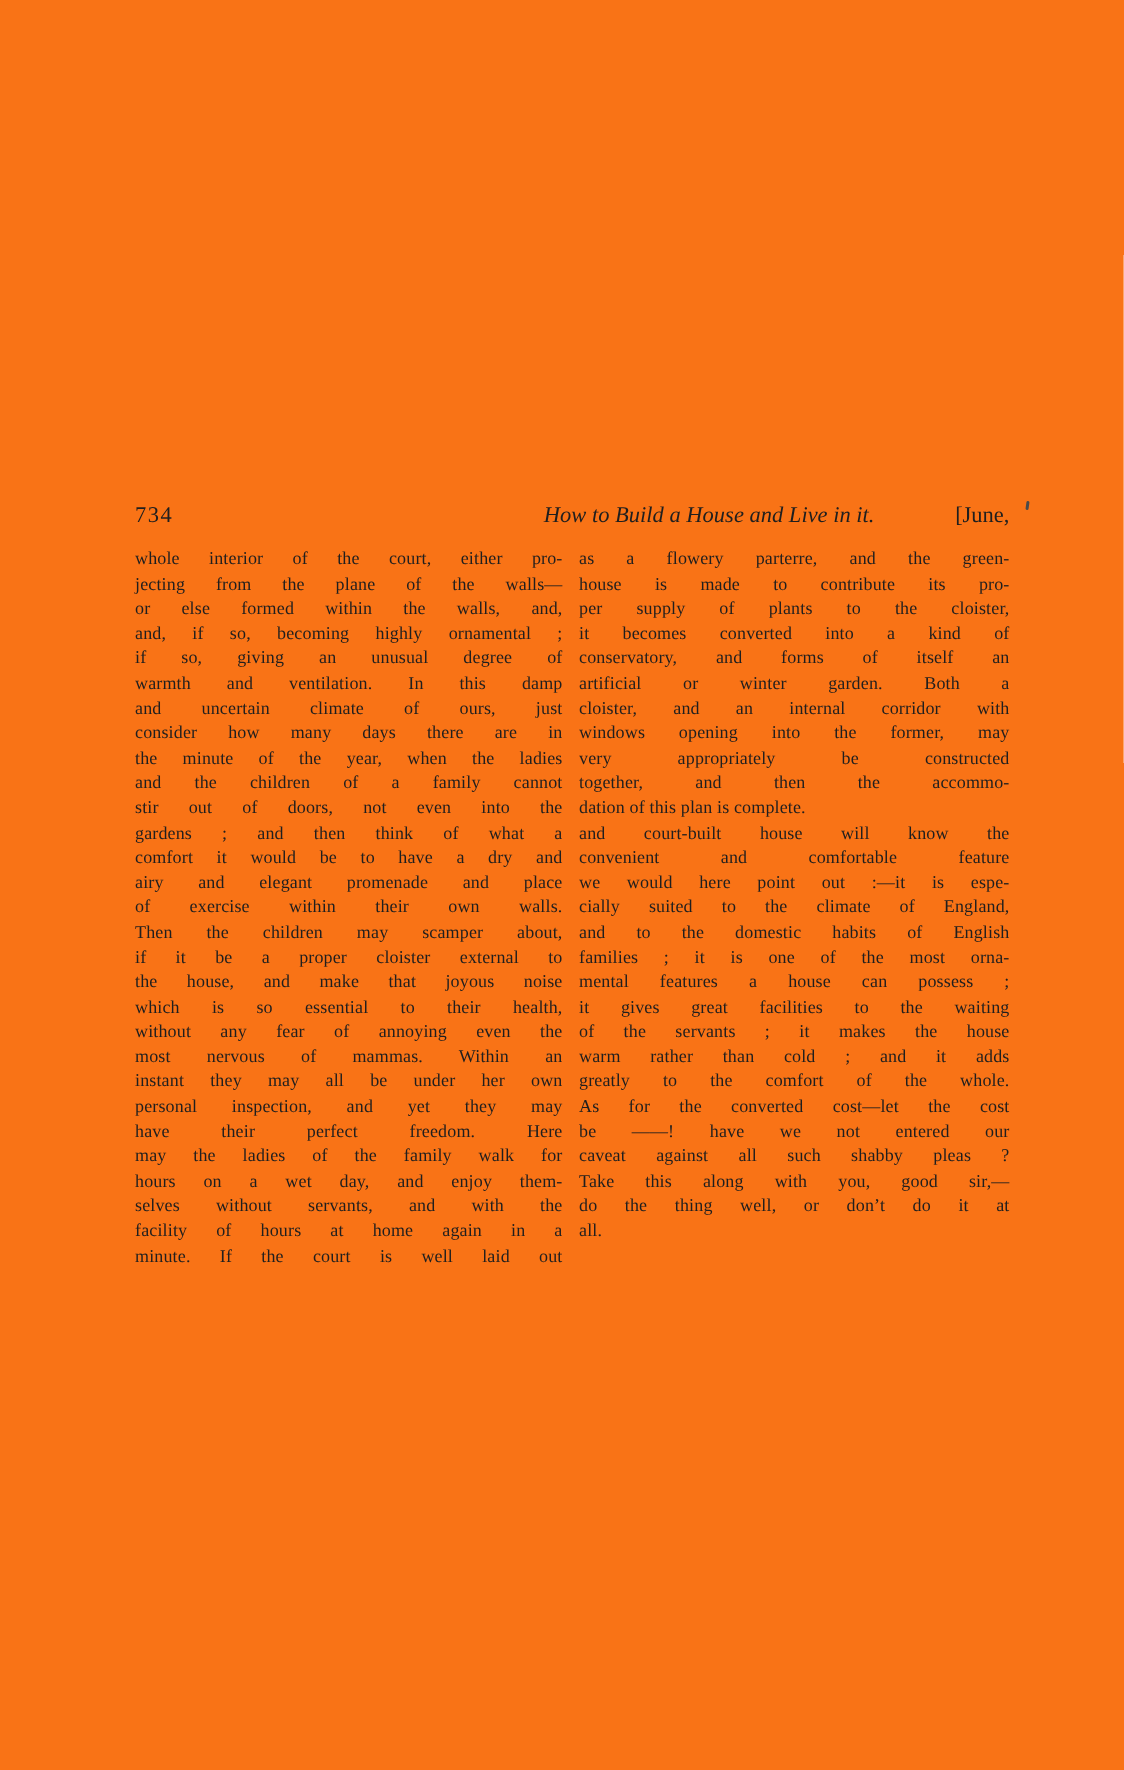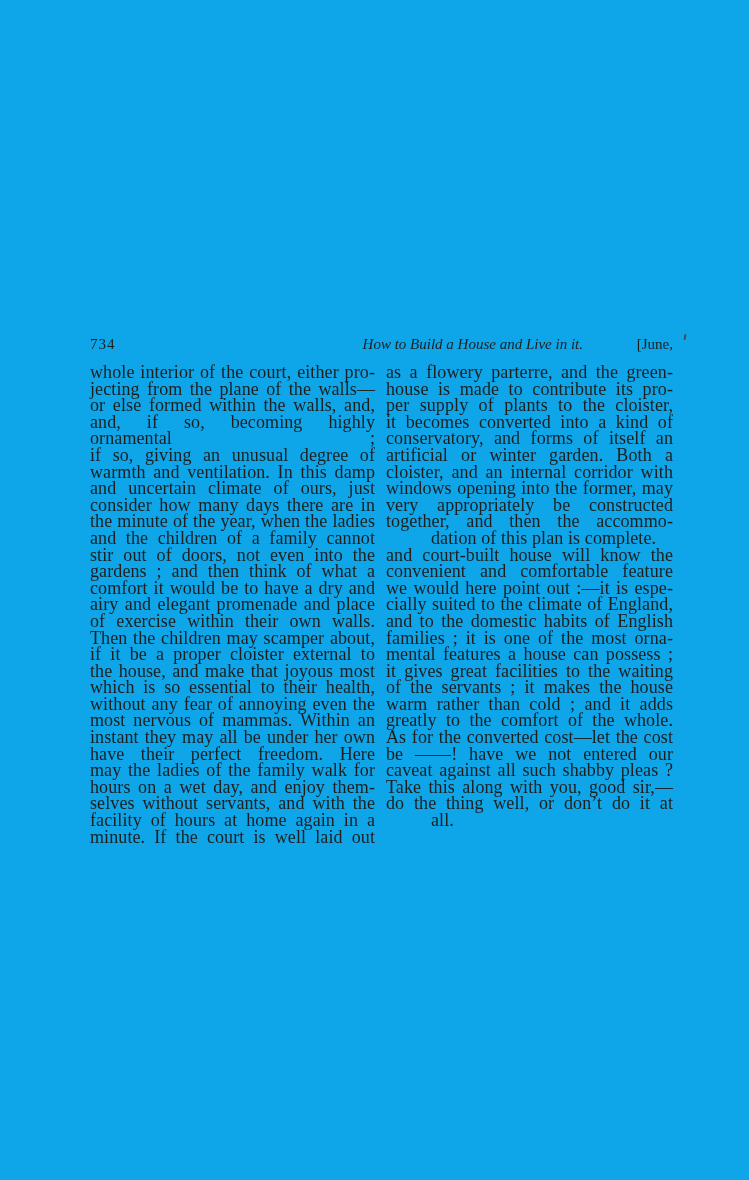--- a/index.html
+++ b/index.html
@@ -11,21 +11,21 @@
     width: 749px;
     height: 1180px;
     position: relative;
     font-family: "Liberation Serif", "DejaVu Serif", serif;
     color: #1f1f1f;
     overflow: hidden;
   }
   .page {
     position: absolute;
     inset: 0;
-    background: #0ea5e9;
+    background: #f97316;
     font-family: Liberation Serif, serif;
   }
   .text-block {
     position: absolute;
     left: 90px;
     top: 335px;
     width: 583px;
   }
   .running-header {
     display: flex;
@@ -45,35 +45,34 @@
   .running-header .issue-date {
     width: 90px;
     text-align: right;
   }
   .columns {
     display: flex;
     gap: 11px;
     margin-top: 11px;
   }
   .col {
-    font-size: 18px;
+    font-size: 12px;
     line-height: 16.6px;
     letter-spacing: 0.1px;
   }
   .col-left  { width: 285px; }
   .col-right { width: 287px; }
   .line {
     text-align: justify;
     text-align-last: justify;
     white-space: normal;
   }
   .line.end {
     text-align: left;
     text-align-last: left;
-    margin-left: 45px;
   }
   .line.indent {
     text-indent: 15px;
   }
   .scan-speck {
     position: absolute;
     left: 684px;
     top: 334px;
     width: 2px;
     height: 6px;
@@ -109,25 +108,26 @@
           <div class="line">consider how many days there are in</div>
           <div class="line">the minute of the year, when the ladies</div>
           <div class="line">and the children of a family cannot</div>
           <div class="line">stir out of doors, not even into the</div>
           <div class="line">gardens ; and then think of what a</div>
           <div class="line">comfort it would be to have a dry and</div>
           <div class="line">airy and elegant promenade and place</div>
           <div class="line">of exercise within their own walls.</div>
           <div class="line">Then the children may scamper about,</div>
           <div class="line">if it be a proper cloister external to</div>
-          <div class="line">the house, and make that joyous most</div>
+          <div class="line">the house, and make that joyous noise</div>
           <div class="line">which is so essential to their health,</div>
           <div class="line">without any fear of annoying even the</div>
           <div class="line">most nervous of mammas. Within an</div>
           <div class="line">instant they may all be under her own</div>
+          <div class="line">personal inspection, and yet they may</div>
           <div class="line">have their perfect freedom. Here</div>
           <div class="line">may the ladies of the family walk for</div>
           <div class="line">hours on a wet day, and enjoy them-</div>
           <div class="line">selves without servants, and with the</div>
           <div class="line">facility of hours at home again in a</div>
           <div class="line">minute. If the court is well laid out</div>
         </div>
       <div class="col col-right">
           <div class="line">as a flowery parterre, and the green-</div>
           <div class="line">house is made to contribute its pro-</div>

